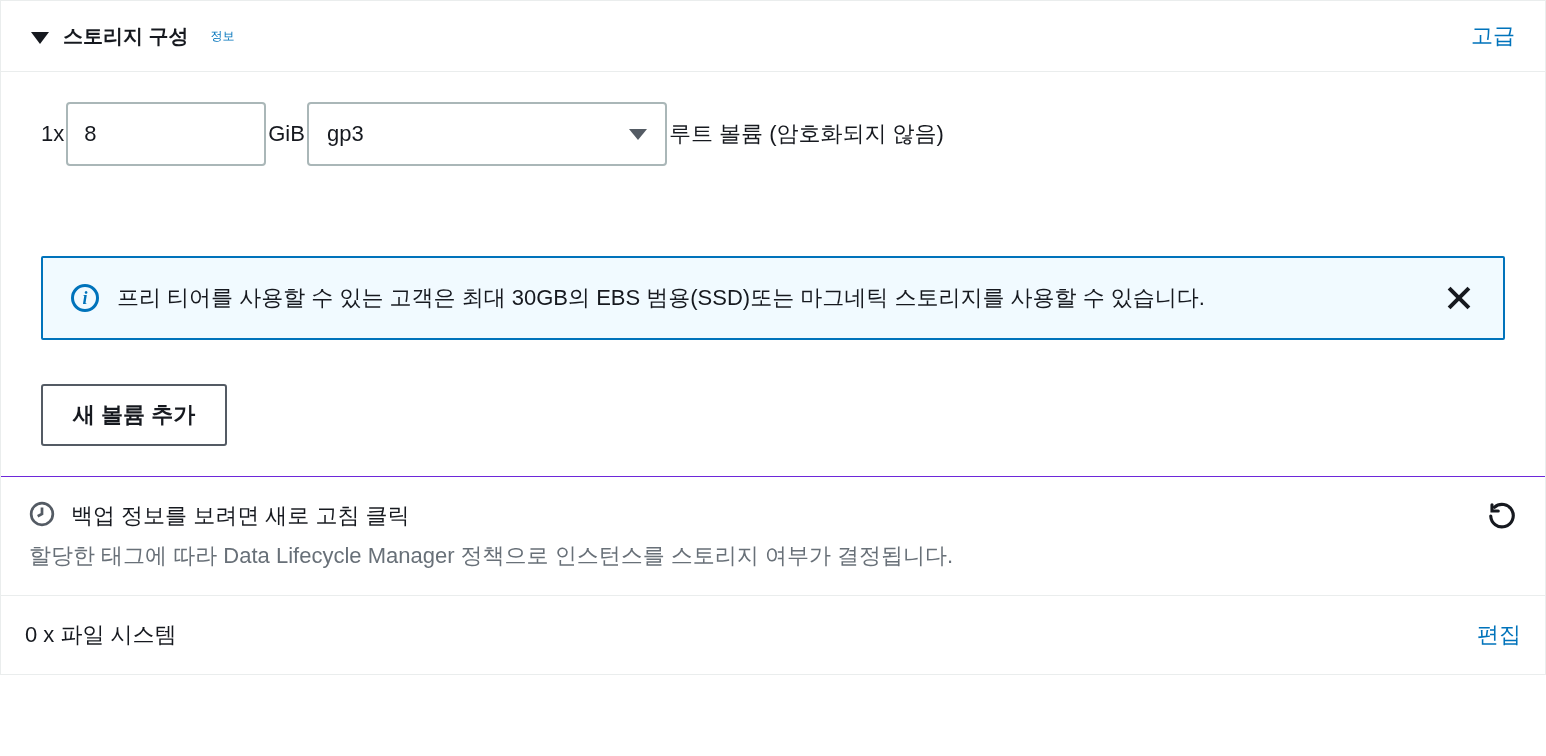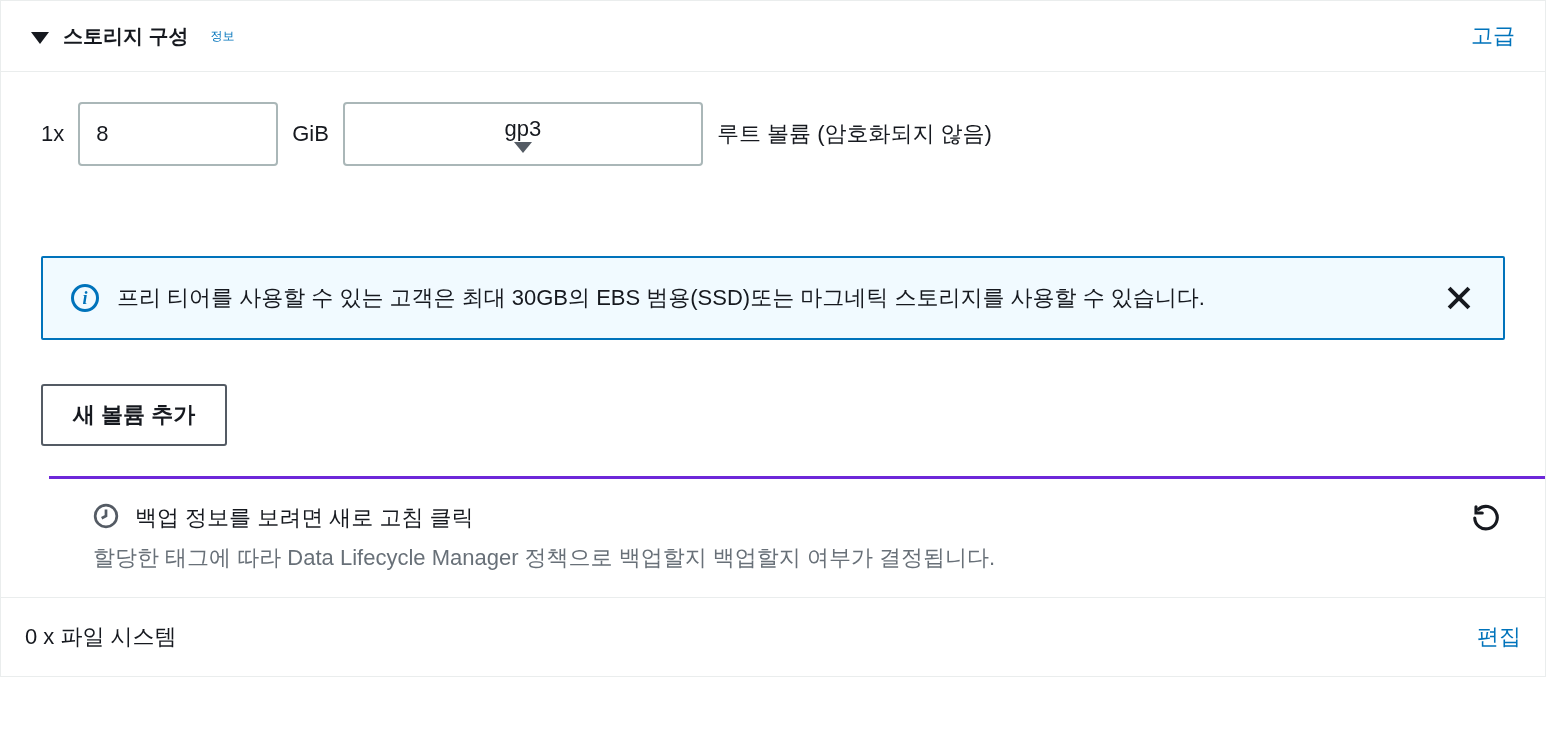--- a/index.html
+++ b/index.html
@@ -53,21 +53,21 @@
       font-size: 22px;
       text-decoration: none;
     }
     .panel-body {
       padding: 30px 40px 30px 40px;
       border-top: 1px solid #eaeded;
     }
     .volume-row {
       display: flex;
       align-items: center;
-      gap: 14px;
+      gap: 2px;
       font-size: 22px;
     }
     .prefix-text {
       font-size: 22px;
       color: #16191f;
     }
     .size-input {
       width: 200px;
       height: 64px;
       border: 2px solid #aab7b8;
@@ -82,24 +82,23 @@
       color: #16191f;
     }
     .type-select {
       position: relative;
       width: 360px;
       height: 64px;
       border: 2px solid #aab7b8;
       border-radius: 4px;
       display: flex;
       align-items: center;
-      justify-content: center;
+      justify-content: space-between;
       padding: 0 18px;
       cursor: pointer;
-      flex-direction: column;
     }
     .type-select-value {
       font-size: 22px;
       color: #16191f;
     }
     .select-caret {
       width: 0;
       height: 0;
       border-left: 9px solid transparent;
       border-right: 9px solid transparent;
@@ -165,26 +164,25 @@
       background: #fff;
       border-radius: 3px;
       padding: 14px 30px;
       font-size: 22px;
       font-weight: 700;
       color: #16191f;
       cursor: pointer;
       font-family: inherit;
     }
     .backup-section {
-      border-top: 3px solid #6d28d9;
-      padding: 24px 44px;
+      border-top: 1px solid #6d28d9;
+      padding: 24px 28px;
       display: flex;
       align-items: flex-start;
       justify-content: space-between;
-      margin-left: 48px;
     }
     .backup-left {
       flex: 1;
     }
     .backup-header {
       display: flex;
       align-items: center;
       gap: 16px;
     }
     .clock-icon-wrap {
@@ -260,21 +258,21 @@
     <div class="backup-left">
       <div class="backup-header">
         <span class="clock-icon-wrap">
           <svg width="26" height="26" viewBox="0 0 24 24" fill="none" stroke="#545b64" stroke-width="2.5">
             <circle cx="12" cy="12" r="10"></circle>
             <path d="M12 6 L12 12 L8 14"></path>
           </svg>
         </span>
         <span class="backup-title">백업 정보를 보려면 새로 고침 클릭</span>
       </div>
-      <div class="backup-desc">할당한 태그에 따라 Data Lifecycle Manager 정책으로 백업할지 백업할지 여부가 결정됩니다.</div>
+      <div class="backup-desc">할당한 태그에 따라 Data Lifecycle Manager 정책으로 인스턴스를 스토리지 여부가 결정됩니다.</div>
     </div>
     <span class="refresh-icon-wrap">
       <svg width="30" height="30" viewBox="0 0 24 24" fill="none" stroke="#16191f" stroke-width="2.5" stroke-linecap="round">
         <path d="M3 12 a9 9 0 1 0 3 -7"></path>
         <polyline points="4 3 4 8 9 8" fill="none"></polyline>
       </svg>
     </span>
   </div>
 
   <div class="fs-section">

